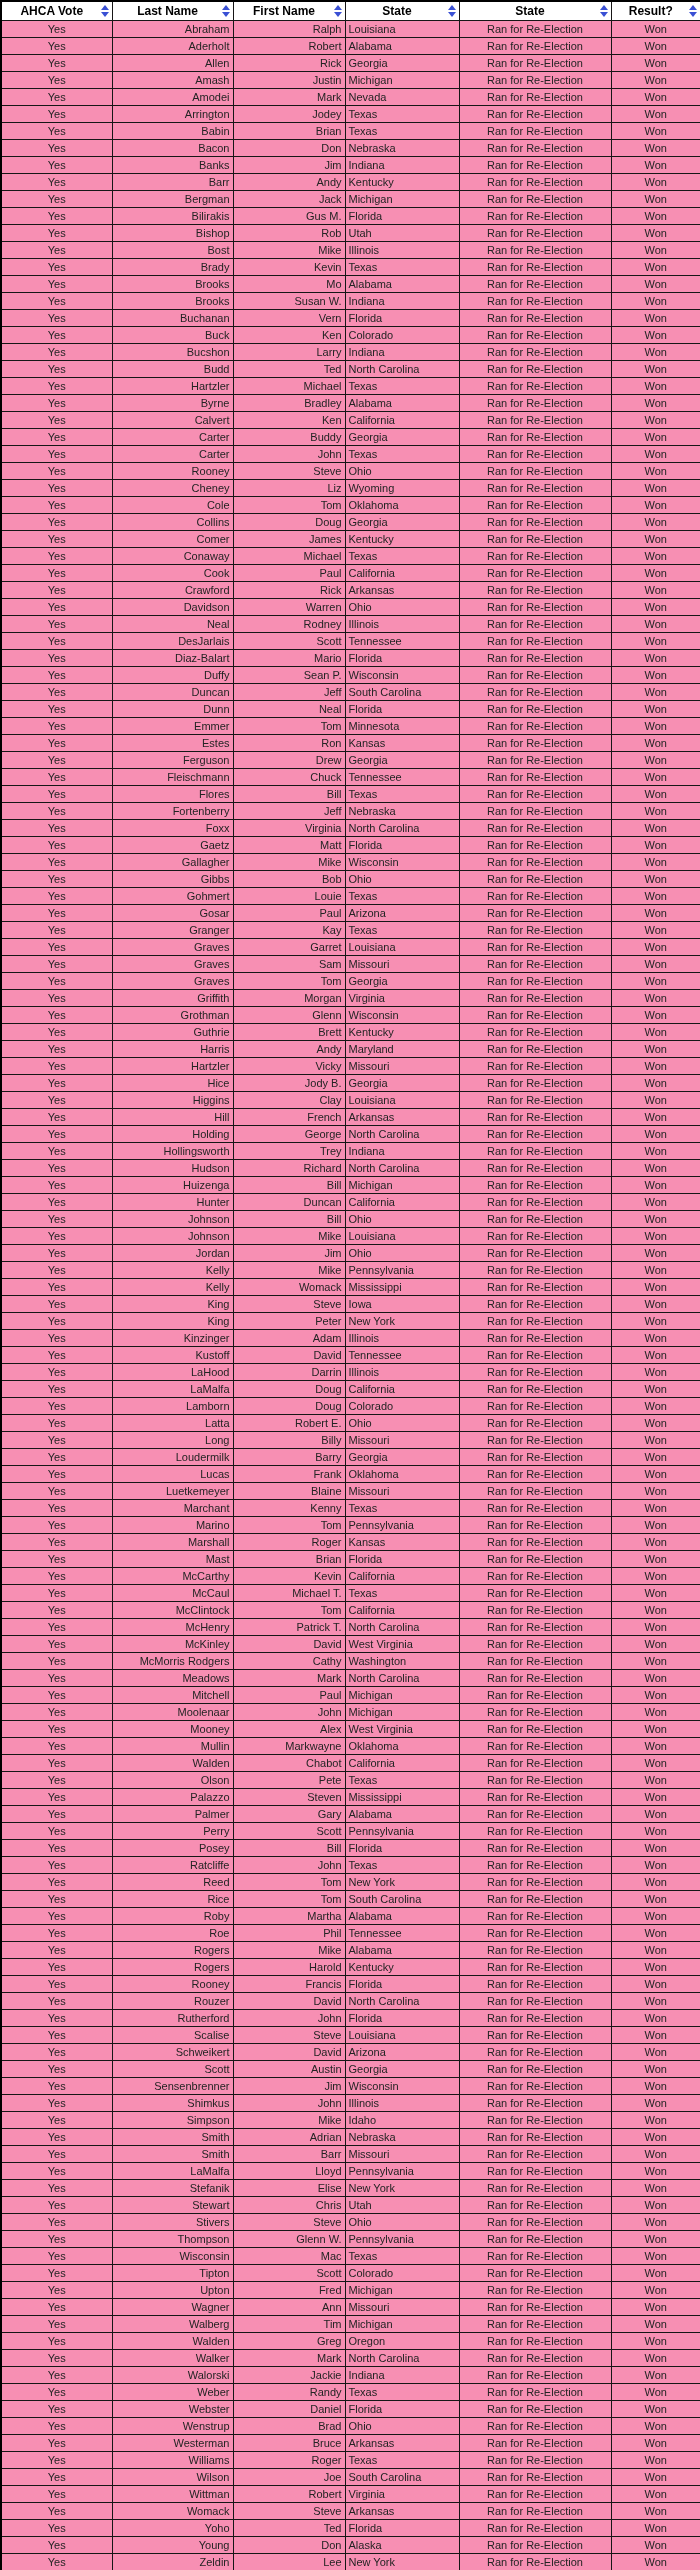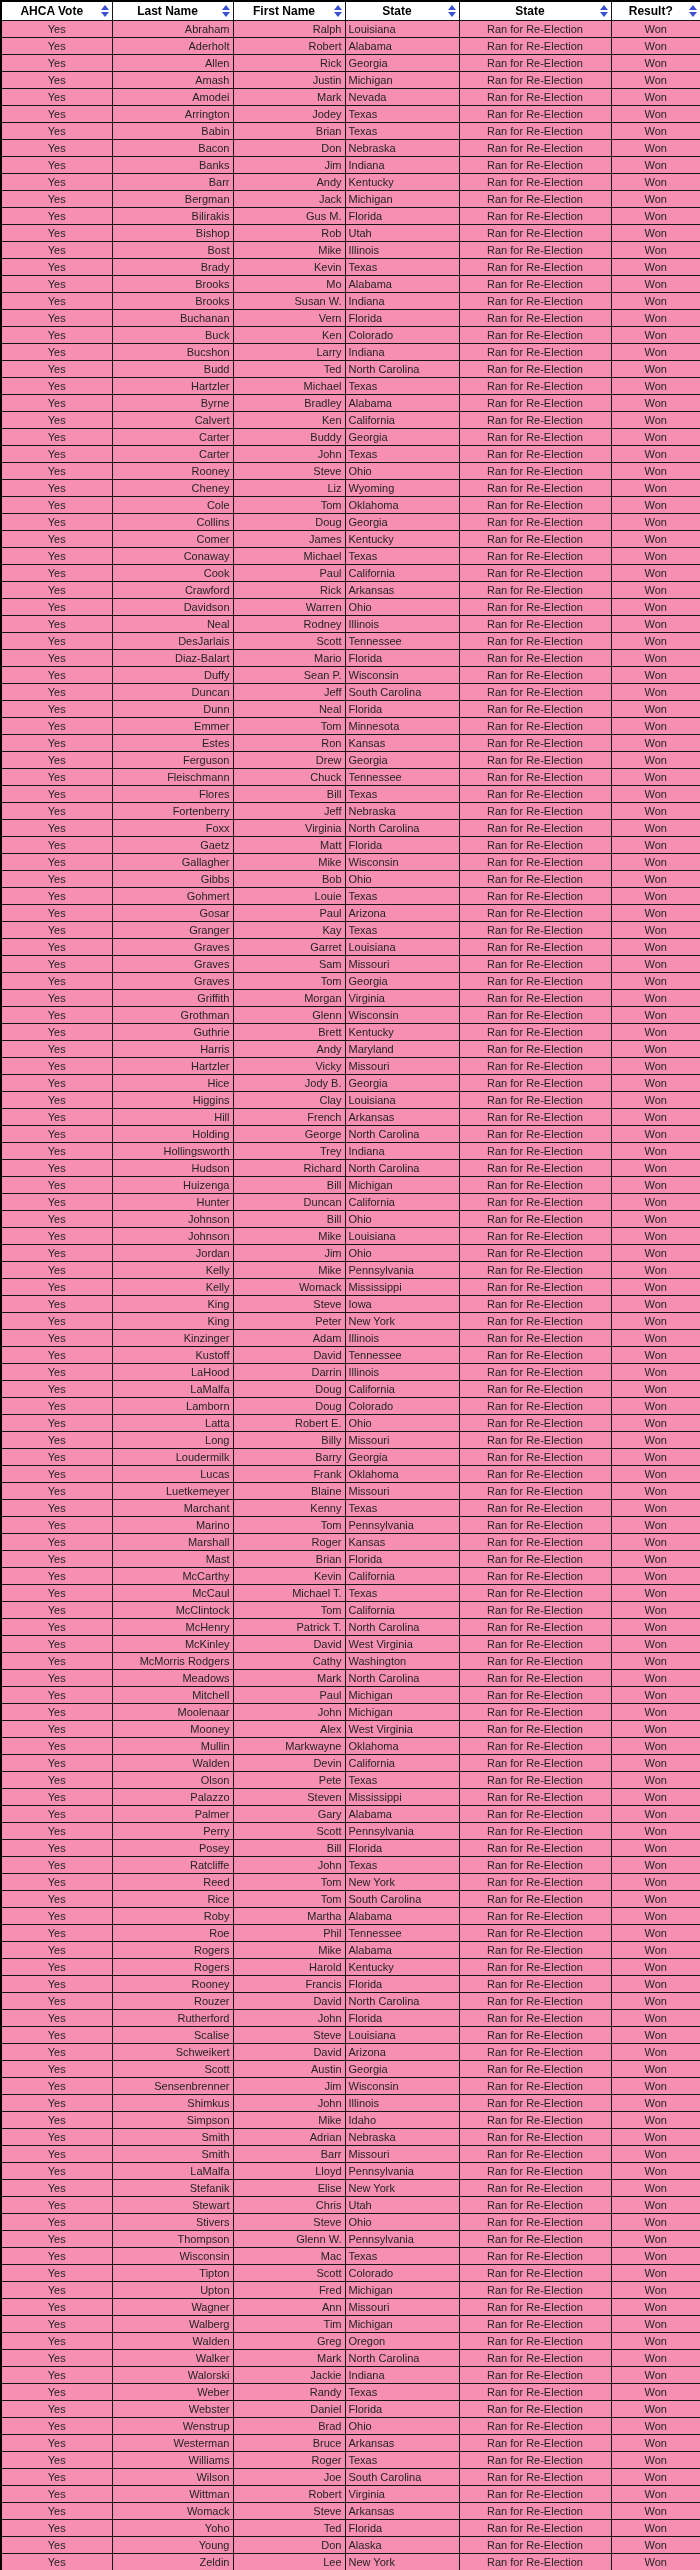--- a/index.html
+++ b/index.html
@@ -948,21 +948,21 @@
         <td>Yes</td>
         <td>Mullin</td>
         <td>Markwayne</td>
         <td>Oklahoma</td>
         <td>Ran for Re-Election</td>
         <td>Won</td>
       </tr>
       <tr>
         <td>Yes</td>
         <td>Walden</td>
-        <td>Devin</td>
+        <td>Chabot</td>
         <td>California</td>
         <td>Ran for Re-Election</td>
         <td>Won</td>
       </tr>
       <tr>
         <td>Yes</td>
         <td>Olson</td>
         <td>Pete</td>
         <td>Texas</td>
         <td>Ran for Re-Election</td>

